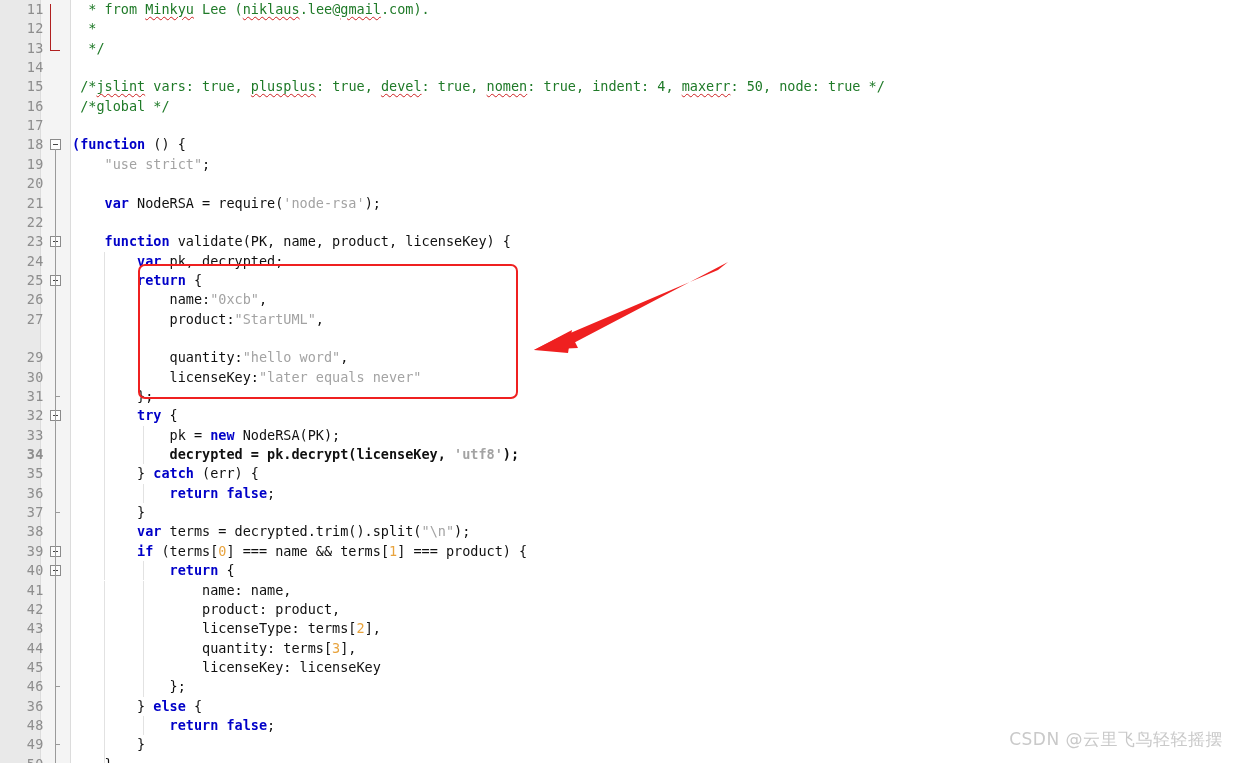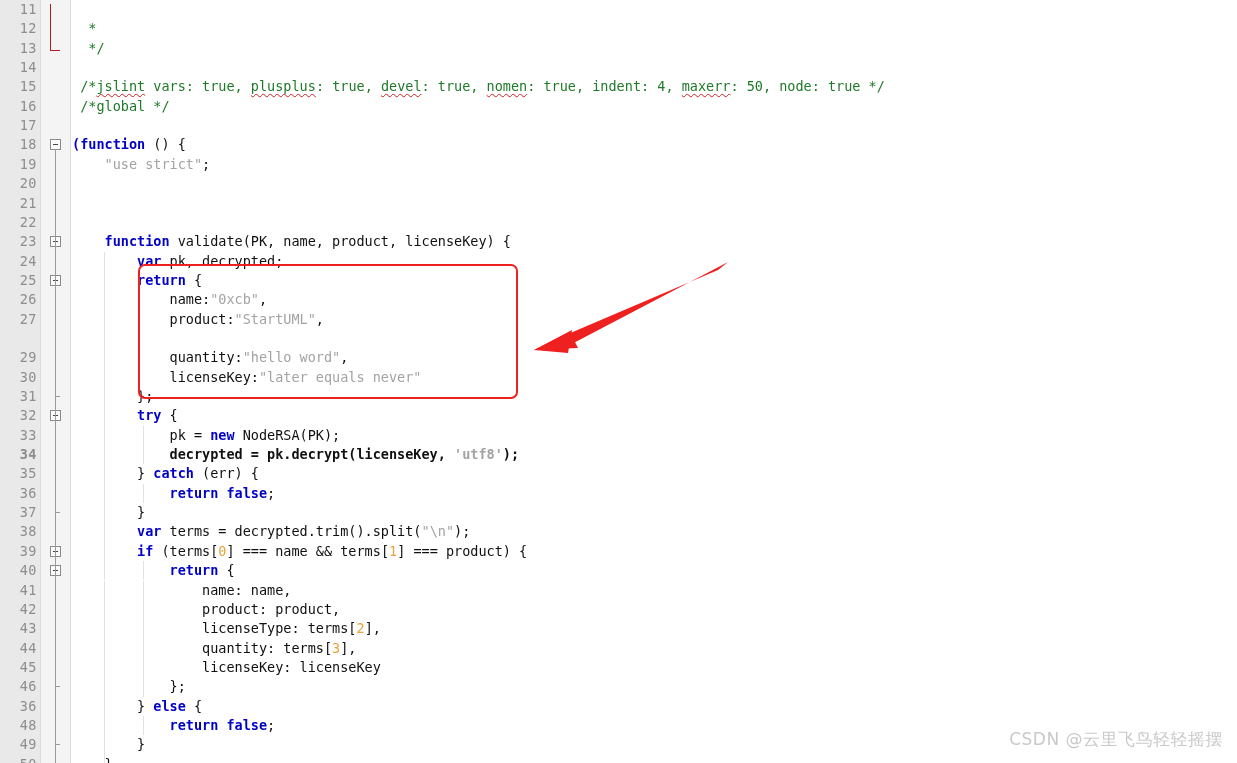--- a/index.html
+++ b/index.html
@@ -24,21 +24,21 @@
     background:#f4f4f4;
   }
   .foldcol-edge{
     position:absolute;left:70px;top:0;width:1px;height:763px;background:#dcdcdc;
   }
   .lines{position:absolute;left:0;top:0;width:1237px;height:763px;}
   .line{
     position:absolute;left:0;width:1237px;height:19.35px;line-height:19.35px;
   }
   .lnum{
-    position:absolute;left:5px;width:32px;text-align:right;
+    position:absolute;left:12px;width:32px;text-align:right;
     color:#8d8d8d;font-size:13.5px;
     font-family:"DejaVu Sans Mono","Liberation Mono",monospace;
     letter-spacing:.5px;
   }
   .code{
     position:absolute;left:72px;
     font-size:13.5px;color:#101010;white-space:pre;
     font-family:"DejaVu Sans Mono","Liberation Mono",monospace;
   }
   
@@ -99,20 +99,21 @@
 <div id="editor">
 
   <div class="gutter"></div>
   <div class="gutter-edge"></div>
   <div class="foldcol"></div>
   <div class="foldcol-edge"></div>
 
   <div class="lines" id="lines">
       <div class="line" style="top: 0px;">
         <div class="lnum">11</div>
+        <div class="code"><span class="cm">  * from </span><span class="cm sq">Minkyu</span><span class="cm"> Lee (</span><span class="cm sq">niklaus</span><span class="cm">.lee@</span><span class="cm sq">gmail</span><span class="cm">.com).</span></div>
       </div>
       <div class="line" style="top: 19.35px;">
         <div class="lnum">12</div>
         <div class="code"><span class="cm">  *</span></div>
       </div>
       <div class="line" style="top: 38.7px;">
         <div class="lnum">13</div>
         <div class="code"><span class="cm">  */</span></div>
       </div>
       <div class="line" style="top: 58.05px;">
@@ -139,20 +140,21 @@
       <div class="line" style="top: 154.8px;">
         <div class="lnum">19</div>
         <div class="code"><span class="str">    "use strict"</span><span class="pl">;</span></div>
       </div>
       <div class="line" style="top: 174.15px; padding-left: 40px;">
         <div class="lnum">20</div>
         <div class="code"></div>
       </div>
       <div class="line" style="top: 193.5px;">
         <div class="lnum">21</div>
+        <div class="code"><span class="kw">    var</span><span class="pl"> NodeRSA = require(</span><span class="str">'node-rsa'</span><span class="pl">);</span></div>
       </div>
       <div class="line" style="top: 212.85px;">
         <div class="lnum">22</div>
         <div class="code"></div>
       </div>
       <div class="line" style="top: 232.2px;">
         <div class="lnum">23</div>
         <div class="code"><span class="kw">    function</span><span class="pl"> validate(PK, name, product, licenseKey) {</span></div>
       </div>
       <div class="foldbox" style="top: 236.2px;"></div>

